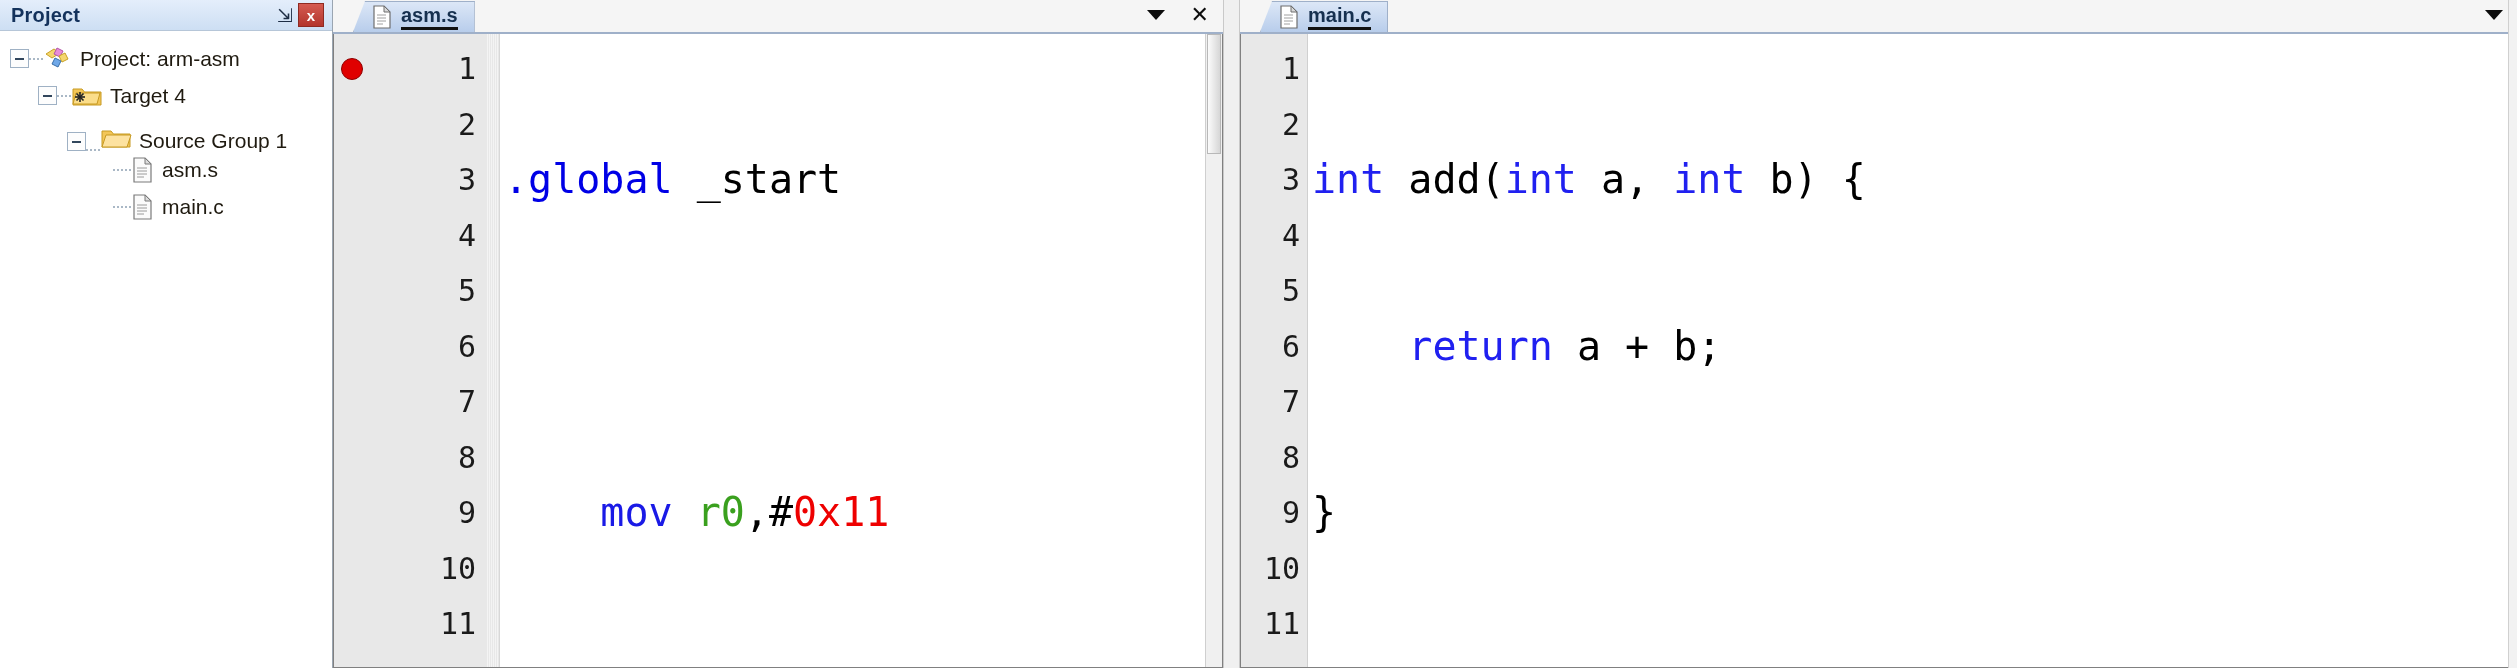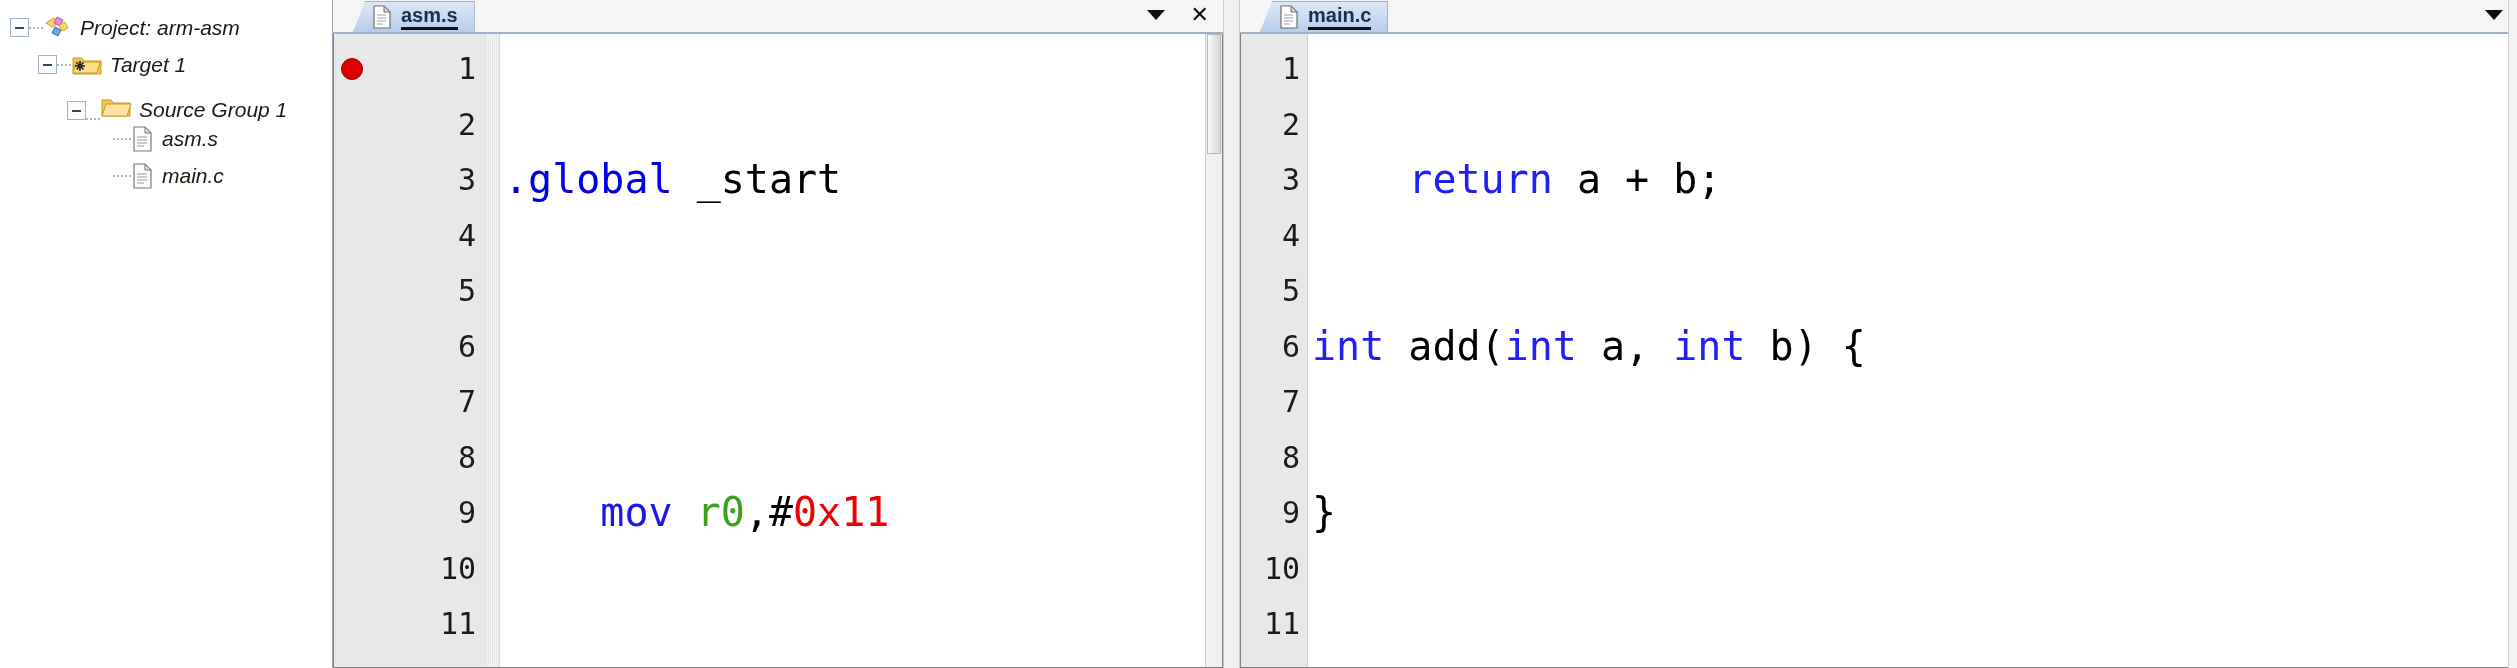--- a/index.html
+++ b/index.html
@@ -73,21 +73,20 @@
     flex: 1 1 auto;
     overflow: hidden;
     background: #ffffff;
   }
   .tree-row {
     display: flex;
     align-items: center;
     height: 37px;
     white-space: nowrap;
     cursor: default;
-    font-style: italic;
   }
   .tree-label {
     font-size: 21px;
     color: #1f1a10;
     margin-left: 7px;
     line-height: 1;
   }
   .expander {
     width: 19px; height: 19px;
     border: 1px solid #9fb1c4;
@@ -285,20 +284,25 @@
     background: #f2f2f2;
     border-left: 1px solid #d0d0d0;
   }
 </style>
 </head>
 <body>
 
 <div id="app">
 
   <div class="sidebar">
+    <div class="sidebar-titlebar">
+      <span class="sidebar-title">Project</span>
+      <span class="pin-btn">⇲</span>
+      <span class="close-btn">x</span>
+    </div>
 
     <div class="tree">
 
       <div class="tree-row" style="padding-left:10px;">
         <span class="expander"></span>
         <span class="dotline"></span>
         <span class="icon-box">
           <svg width="30" height="26" viewBox="0 0 30 26">
             <polygon points="3,8 11,3 17,7 9,12" fill="#f5d76e" stroke="#c9a227" stroke-width="1"></polygon>
             <polygon points="14,2 20,5 17,11 11,8" fill="#e88cd8" stroke="#b257a6" stroke-width="1"></polygon>
@@ -317,21 +321,21 @@
             <path d="M2 6 h9 l2.5 3 H30 v13 H2 Z" fill="#f3c658" stroke="#c79a22" stroke-width="1"></path>
             <path d="M5 10 h24 l-3 11 H2 Z" fill="#fbdd8a" stroke="#c79a22" stroke-width="1"></path>
             <g stroke="#222" stroke-width="1.6">
               <line x1="9" y1="9" x2="9" y2="19"></line>
               <line x1="4" y1="14" x2="14" y2="14"></line>
               <line x1="5.5" y1="10.5" x2="12.5" y2="17.5"></line>
               <line x1="12.5" y1="10.5" x2="5.5" y2="17.5"></line>
             </g>
           </svg>
         </span>
-        <span class="tree-label">Target 1</span>
+        <span class="tree-label">Target 4</span>
       </div>
 
       <div class="tree-row" style="padding-left:67px;align-items:flex-end;">
         <span class="expander"></span>
         <span class="dotline"></span>
         <span class="icon-box">
           <svg width="32" height="26" viewBox="0 0 32 26">
             <path d="M2 6 h9 l2.5 3 H30 v13 H2 Z" fill="#f3c658" stroke="#c79a22" stroke-width="1"></path>
             <path d="M6 10 h25 l-4 12 H2 Z" fill="#fde2a0" stroke="#c79a22" stroke-width="1"></path>
           </svg>
@@ -475,22 +479,22 @@
           <div>6</div>
           <div>7</div>
           <div>8</div>
           <div>9</div>
           <div>10</div>
           <div>11</div>
           <div>12</div>
         </div>
         <div class="gutter-edge thin"></div>
         <div class="code-text">
+          <div class="code-line"><span class="c-key">int</span><span class="k-plain"> add(</span><span class="c-key">int</span><span class="k-plain"> a, </span><span class="c-key">int</span><span class="k-plain"> b) {</span></div>
           <div class="code-line"><span class="k-plain">    </span><span class="c-key">return</span><span class="k-plain"> a + b;</span></div>
-          <div class="code-line"><span class="c-key">int</span><span class="k-plain"> add(</span><span class="c-key">int</span><span class="k-plain"> a, </span><span class="c-key">int</span><span class="k-plain"> b) {</span></div>
           <div class="code-line"><span class="k-plain">}</span></div>
           <div class="code-line">&nbsp;</div>
           
           
           
           
           
           
           
           

